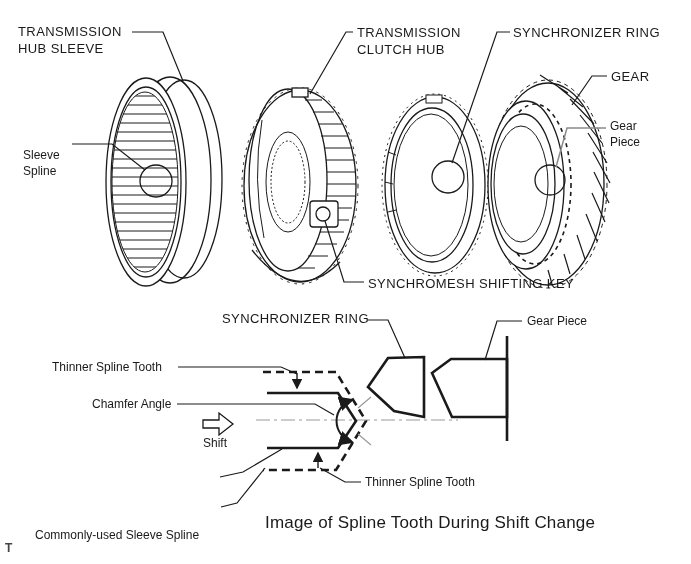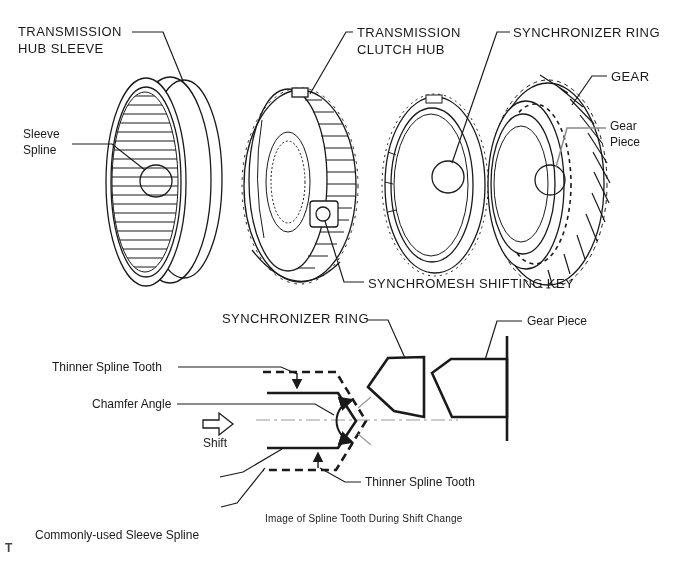--- a/index.html
+++ b/index.html
@@ -6,21 +6,21 @@
   .stage{
     position:relative;width:691px;height:564px;background:#ffffff;
     font-family:"Liberation Sans", sans-serif;color:#1a1a1a;overflow:hidden;padding-left:17px;
   }
   .stage svg{position:absolute;left:0;top:0;}
   .lbl{
     position:absolute;white-space:pre-line;line-height:1.3;
     font-size:12px;color:#1a1a1a;
   }
   .lbl.u{font-size:13px;letter-spacing:0.4px;}
-  .lbl.cap{font-size:10px;letter-spacing:0.2px;}
+  .lbl.cap{font-size:17px;letter-spacing:0.2px;}
   .lbl.stray{font-size:12px;color:#444;font-weight:bold;}
 </style>
 </head>
 <body>
 
 <div class="stage">
 
 <svg width="691" height="564" viewBox="0 0 691 564">
   <defs>
     <marker id="ah" viewBox="0 0 10 10" refX="8.5" refY="5" markerWidth="7.5" markerHeight="7.5" orient="auto-start-reverse">
@@ -135,21 +135,21 @@
 </svg>
 
   <div class="lbl u" style="left:18px;top:24px">TRANSMISSION
 HUB SLEEVE</div>
   <div class="lbl u" style="left:357px;top:25px">TRANSMISSION
 CLUTCH HUB</div>
   <div class="lbl u" style="left:513px;top:25px">SYNCHRONIZER RING</div>
   <div class="lbl u" style="left:611px;top:69px">GEAR</div>
   <div class="lbl" style="left:610px;top:119px">Gear
 Piece</div>
-  <div class="lbl" style="left:23px;top:127px">Sleeve
+  <div class="lbl" style="left:23px;top:148px">Sleeve
 Spline</div>
   <div class="lbl u" style="left:368px;top:276px">SYNCHROMESH SHIFTING KEY</div>
 
   <div class="lbl u" style="left:222px;top:311px">SYNCHRONIZER RING</div>
   <div class="lbl" style="left:527px;top:314px">Gear Piece</div>
   <div class="lbl" style="left:52px;top:360px">Thinner Spline Tooth</div>
   <div class="lbl" style="left:92px;top:397px">Chamfer Angle</div>
   <div class="lbl" style="left:203px;top:436px">Shift</div>
   <div class="lbl" style="left:35px;top:528px">Commonly-used Sleeve Spline</div>
   <div class="lbl" style="left:365px;top:475px">Thinner Spline Tooth</div>

